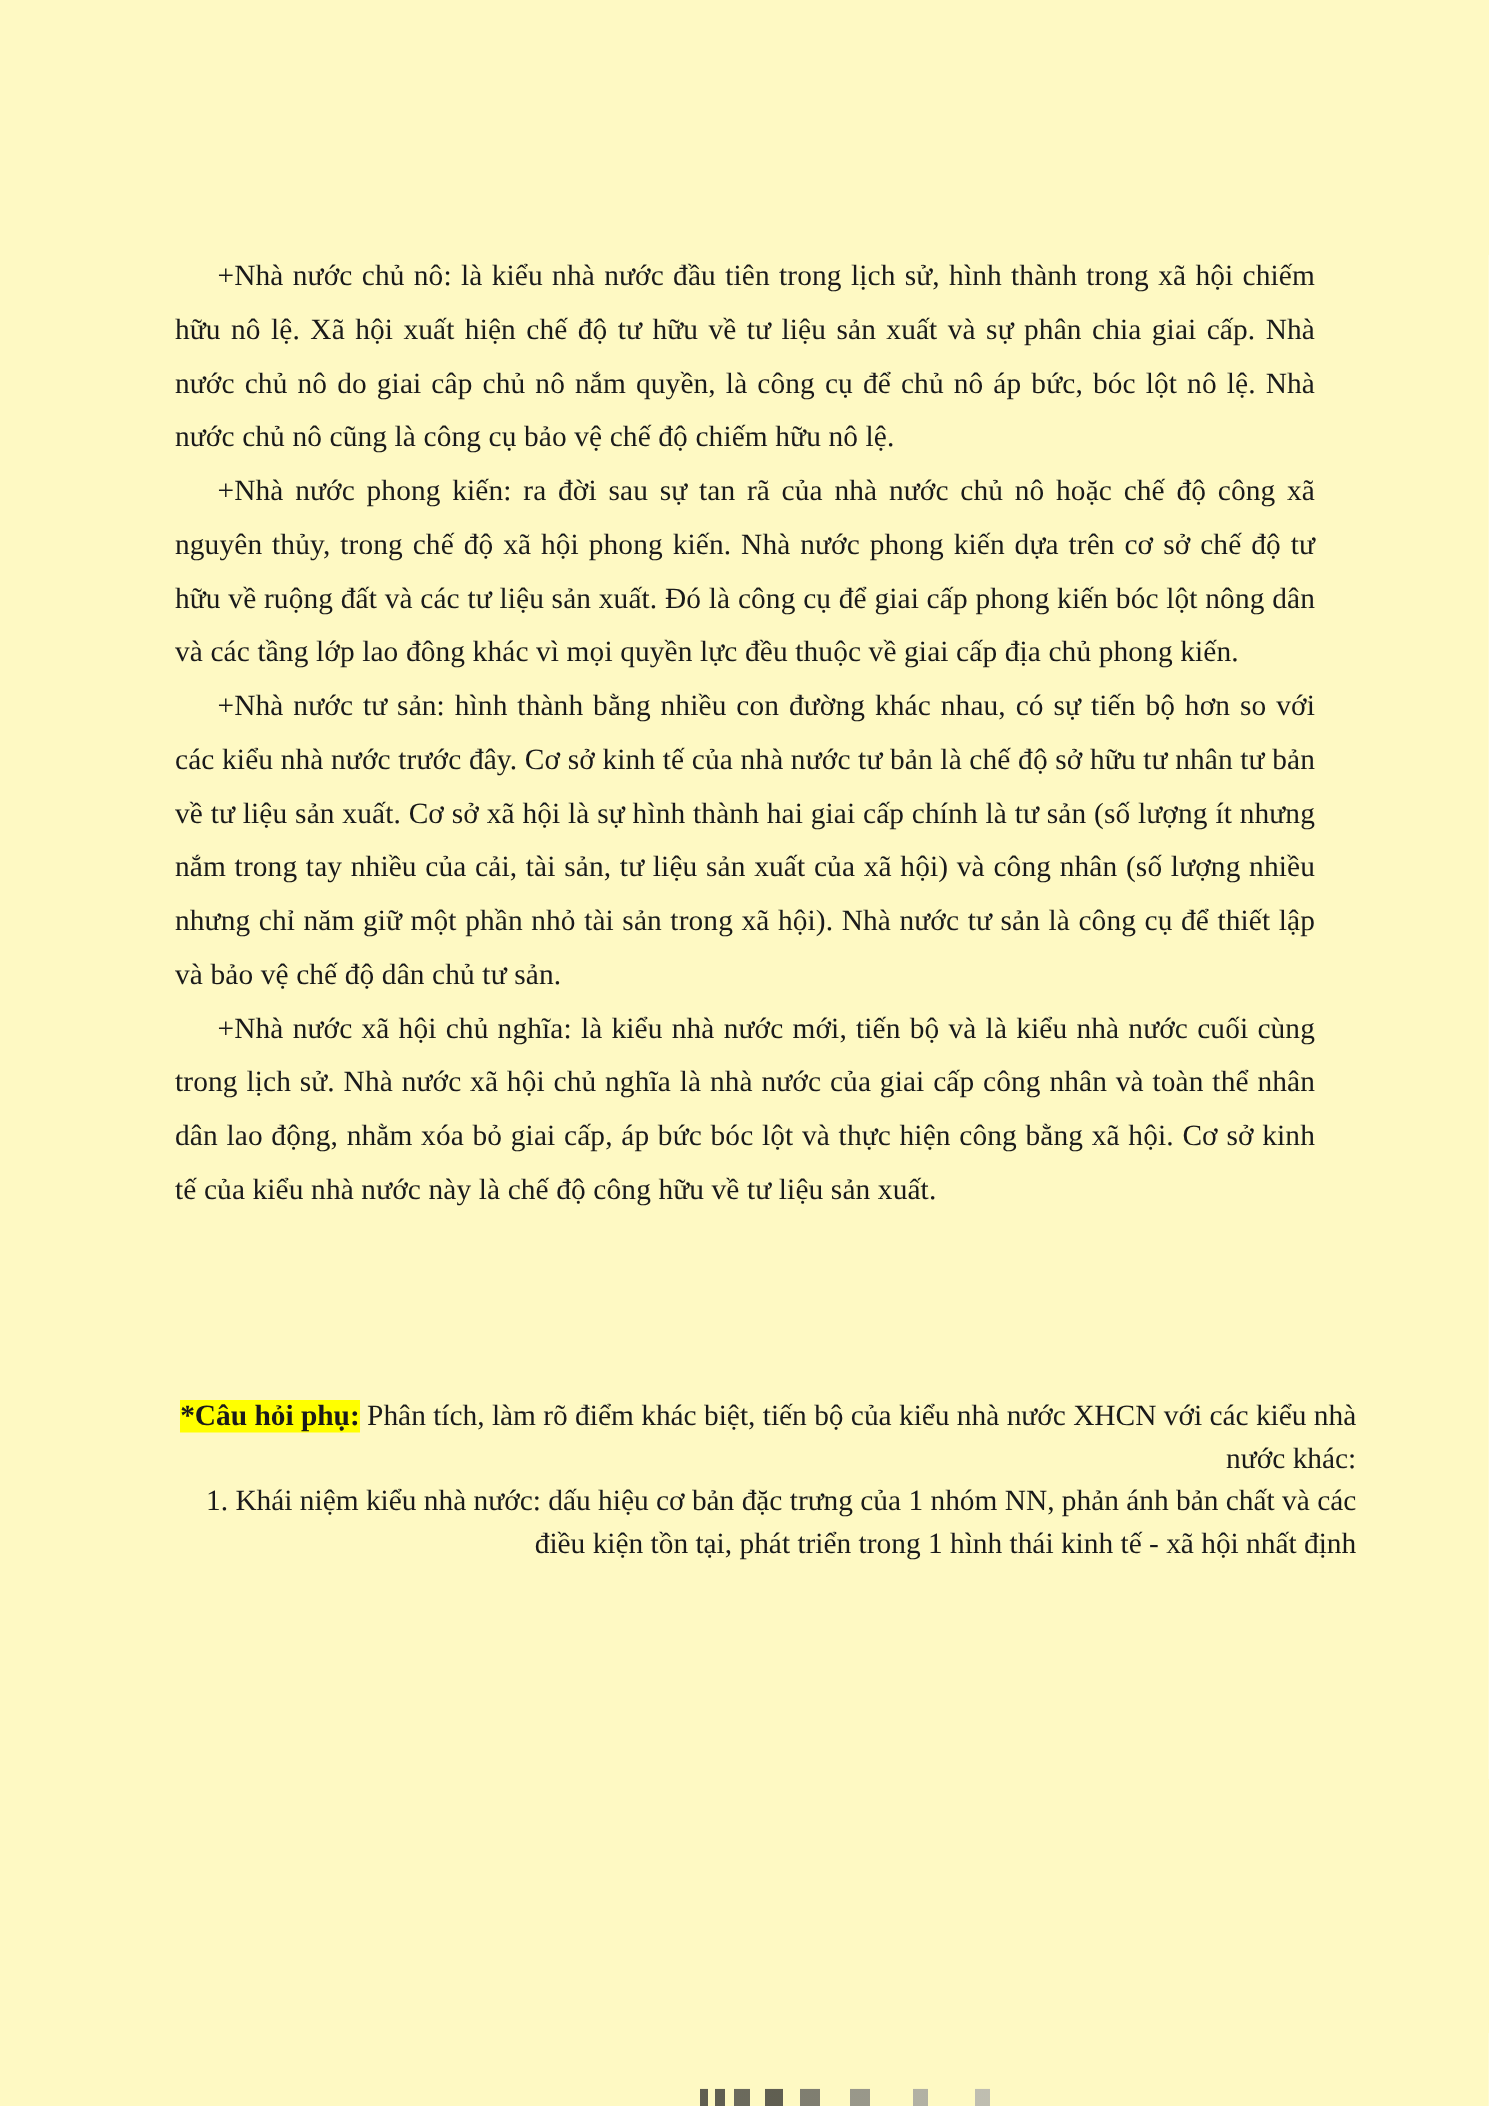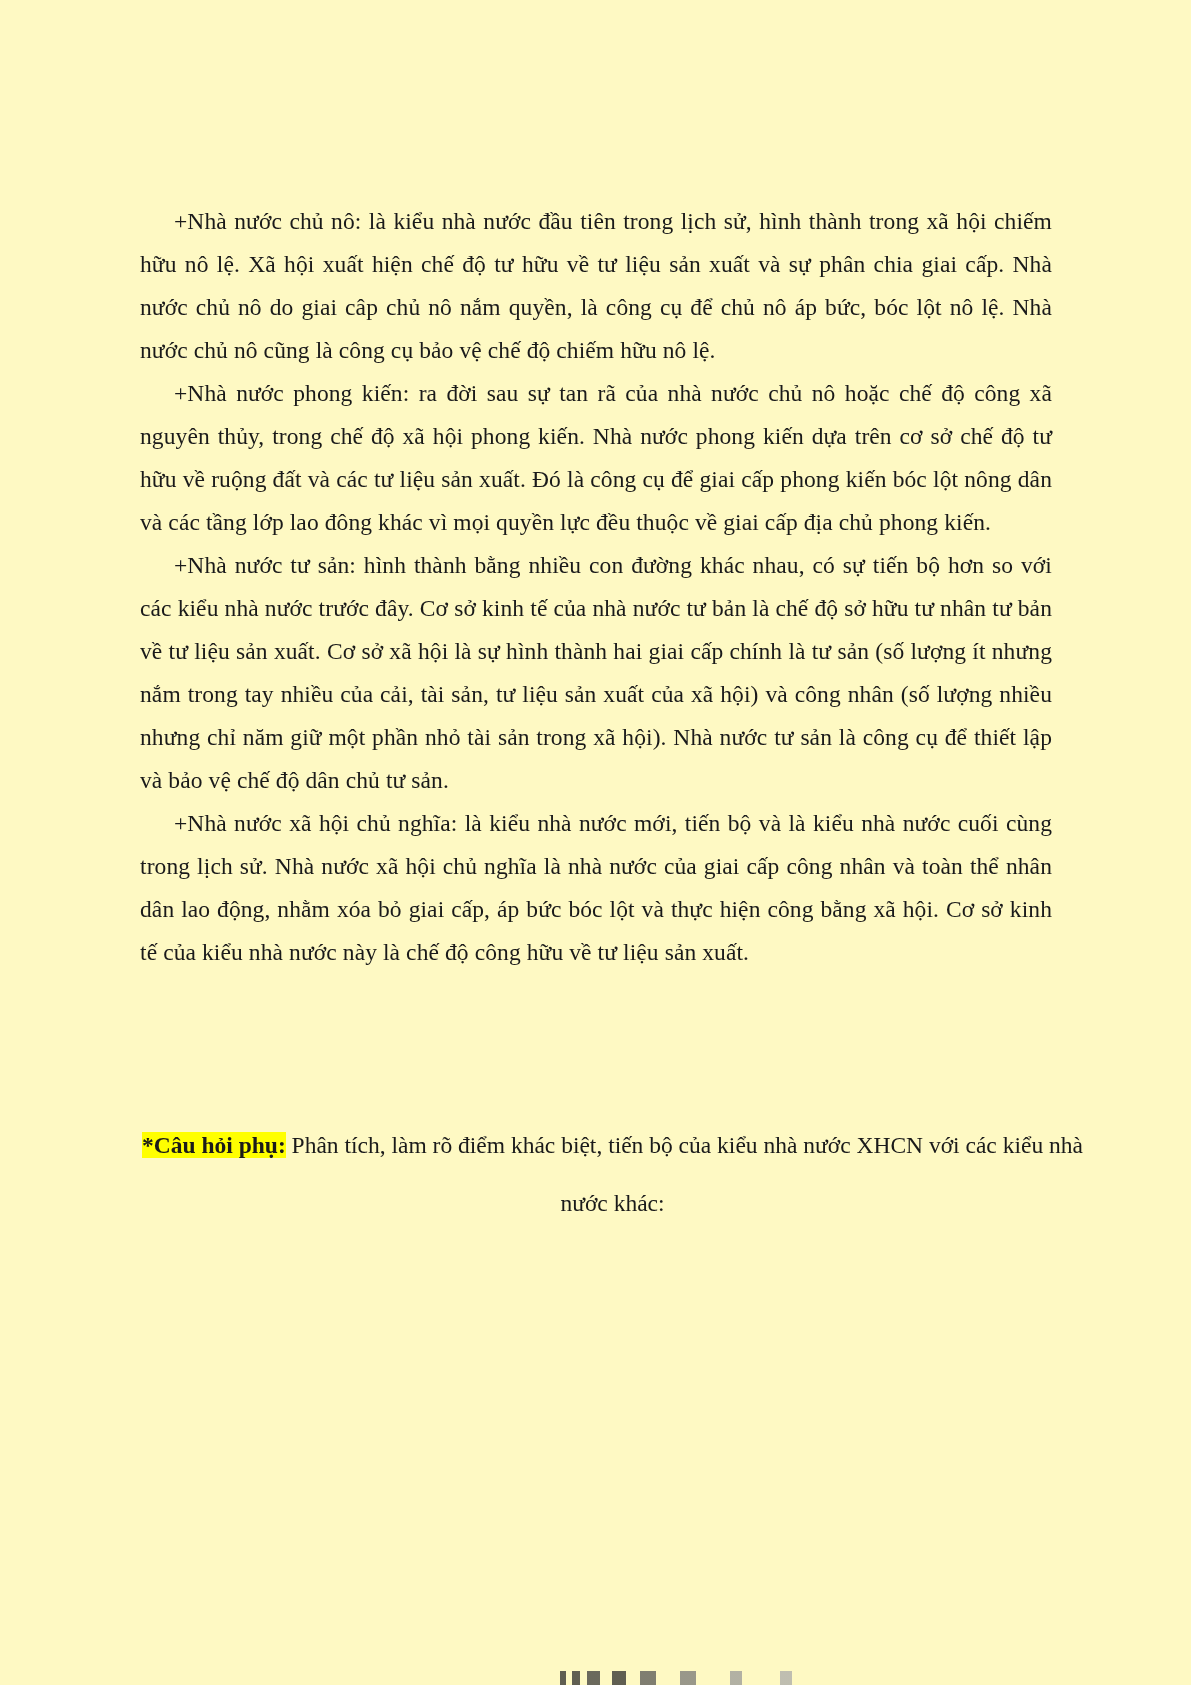--- a/index.html
+++ b/index.html
@@ -41,22 +41,22 @@
   }
   .tail-section {
     position: absolute;
     left: 140px;
     top: 1116px;
     width: 945px;
   }
   .tail-para {
     font-family: "Liberation Serif", serif;
     font-size: 23.5px;
-    line-height: 58px;
-    text-align: center;
+    line-height: 34px;
+    text-align: right;
     text-indent: 0;
     margin: 0;
   }
   .hl {
     background: #ffff00;
     font-weight: bold;
   }
   .bottom-strip {
     position: absolute;
     left: 0;
@@ -90,19 +90,20 @@
 
   <div class="doc-body">
     <p class="para justified">+Nhà nước chủ nô: là kiểu nhà nước đầu tiên trong lịch sử, hình thành trong xã hội chiếm hữu nô lệ. Xã hội xuất hiện chế độ tư hữu về tư liệu sản xuất và sự phân chia giai cấp. Nhà nước chủ nô do giai câp chủ nô nắm quyền, là công cụ để chủ nô áp bức, bóc lột nô lệ. Nhà nước chủ nô cũng là công cụ bảo vệ chế độ chiếm hữu nô lệ.</p>
     <p class="para justified">+Nhà nước phong kiến: ra đời sau sự tan rã của nhà nước chủ nô hoặc chế độ công xã nguyên thủy, trong chế độ xã hội phong kiến. Nhà nước phong kiến dựa trên cơ sở chế độ tư hữu về ruộng đất và các tư liệu sản xuất. Đó là công cụ để giai cấp phong kiến bóc lột nông dân và các tầng lớp lao đông khác vì mọi quyền lực đều thuộc về giai cấp địa chủ phong kiến.</p>
     <p class="para justified">+Nhà nước tư sản: hình thành bằng nhiều con đường khác nhau, có sự tiến bộ hơn so với các kiểu nhà nước trước đây. Cơ sở kinh tế của nhà nước tư bản là chế độ sở hữu tư nhân tư bản về tư liệu sản xuất. Cơ sở xã hội là sự hình thành hai giai cấp chính là tư sản (số lượng ít nhưng nắm trong tay nhiều của cải, tài sản, tư liệu sản xuất của xã hội) và công nhân (số lượng nhiều nhưng chỉ năm giữ một phần nhỏ tài sản trong xã hội). Nhà nước tư sản là công cụ để thiết lập và bảo vệ chế độ dân chủ tư sản.</p>
     <p class="para justified">+Nhà nước xã hội chủ nghĩa: là kiểu nhà nước mới, tiến bộ và là kiểu nhà nước cuối cùng trong lịch sử. Nhà nước xã hội chủ nghĩa là nhà nước của giai cấp công nhân và toàn thể nhân dân lao động, nhằm xóa bỏ giai cấp, áp bức bóc lột và thực hiện công bằng xã hội. Cơ sở kinh tế của kiểu nhà nước này là chế độ công hữu về tư liệu sản xuất.</p>
   </div>
 
   <div class="tail-section">
     <p class="tail-para"><span class="hl">*Câu hỏi phụ:</span><span> Phân tích, làm rõ điểm khác biệt, tiến bộ của kiểu nhà nước XHCN với các kiểu nhà nước khác:</span></p>
+    <p class="tail-para">1. Khái niệm kiểu nhà nước: dấu hiệu cơ bản đặc trưng của 1 nhóm NN, phản ánh bản chất và các điều kiện tồn tại, phát triển trong 1 hình thái kinh tế -  xã hội nhất định</p>
   </div>
 
   <div class="bottom-strip">
     <div class="strip-inner"></div>
   </div>
 
 </div>
 
 </body></html>

